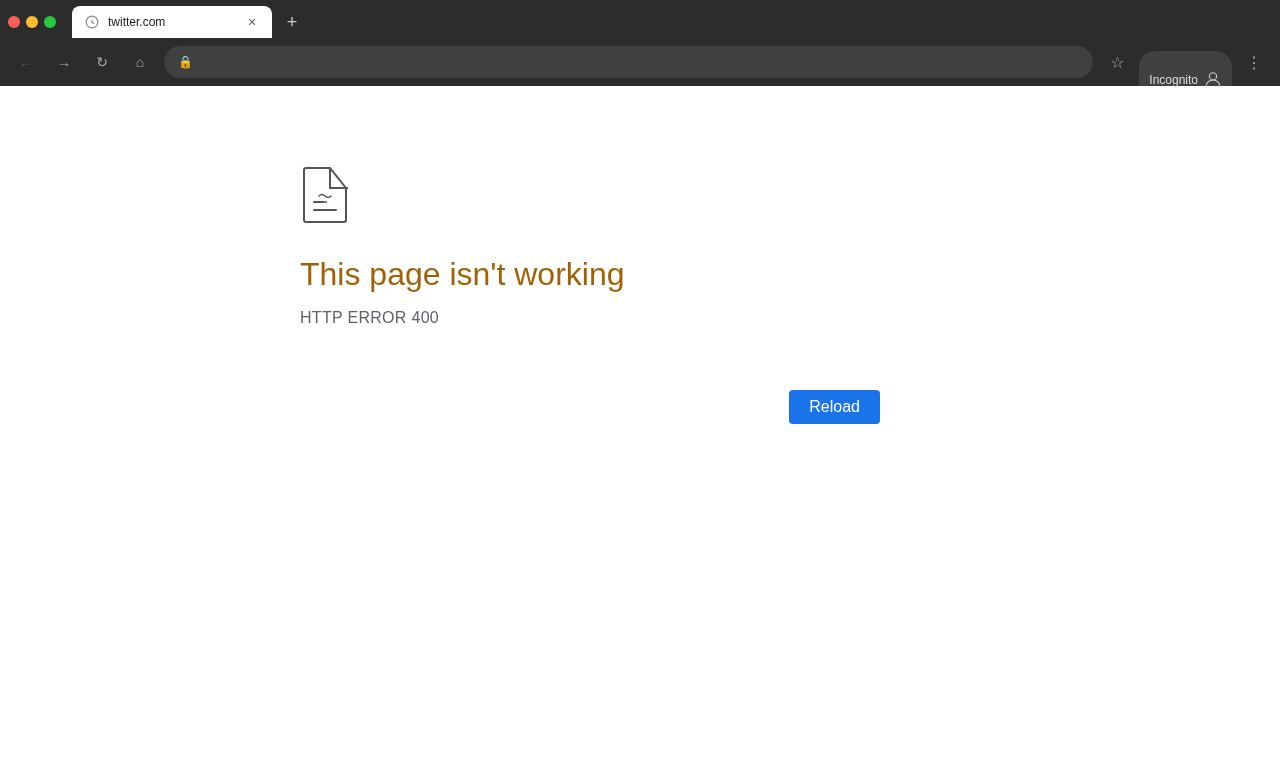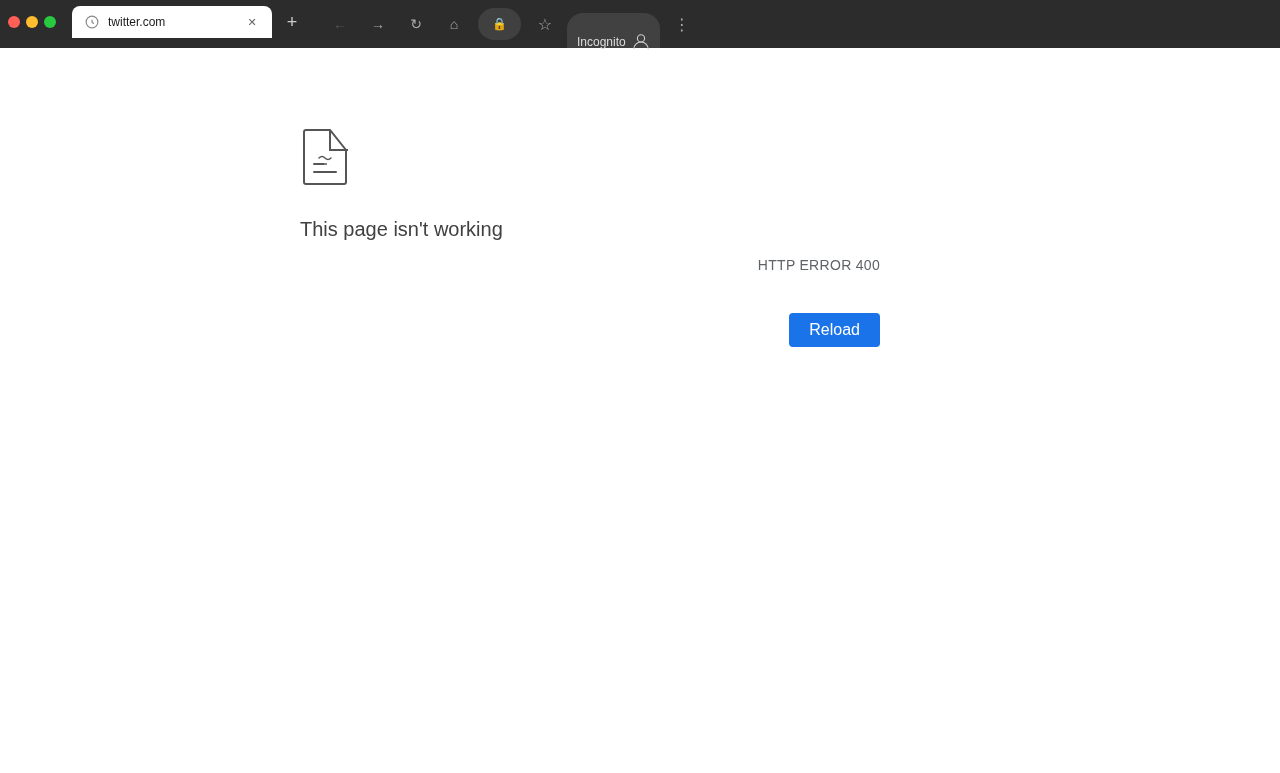--- a/index.html
+++ b/index.html
@@ -10,21 +10,21 @@
       width: 1280px;
       height: 773px;
       overflow: hidden;
     }
 
     
     .browser-chrome {
       width: 100%;
       background: #2c2c2c;
       display: flex;
-      flex-direction: row;
+      flex-direction: column;
     }
 
     
     .tab-bar {
       display: flex;
       align-items: center;
       padding: 6px 8px 0 8px;
       height: 38px;
       gap: 6px;
     }
@@ -219,41 +219,40 @@
       max-width: 620px;
     }
 
     .error-icon {
       width: 50px;
       height: 58px;
       margin-bottom: 28px;
     }
 
     .error-title {
-      font-size: 20px;
+      font-size: 32px;
       font-weight: 500;
-      color: #404040;
+      color: #a16207;
       margin-bottom: 16px;
       font-family: -apple-system, BlinkMacSystemFont, 'Segoe UI', sans-serif;
     }
 
     .error-message {
       font-size: 15px;
       color: #5f6368;
       margin-bottom: 12px;
       line-height: 1.5;
     }
 
     .error-code {
-      font-size: 14px;
+      font-size: 16px;
       color: #5f6368;
       text-transform: uppercase;
       letter-spacing: 0.3px;
-      margin-bottom: 40px;
-      text-align: right;
+      margin-bottom: 63px;
     }
 
     .reload-row {
       display: flex;
       justify-content: flex-end;
       width: 580px;
     }
 
     .reload-btn {
       background: #1a73e8;

